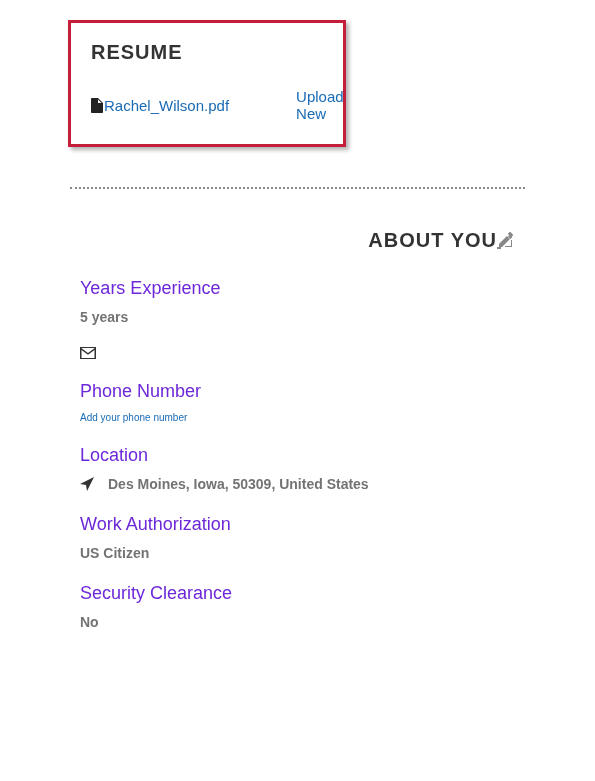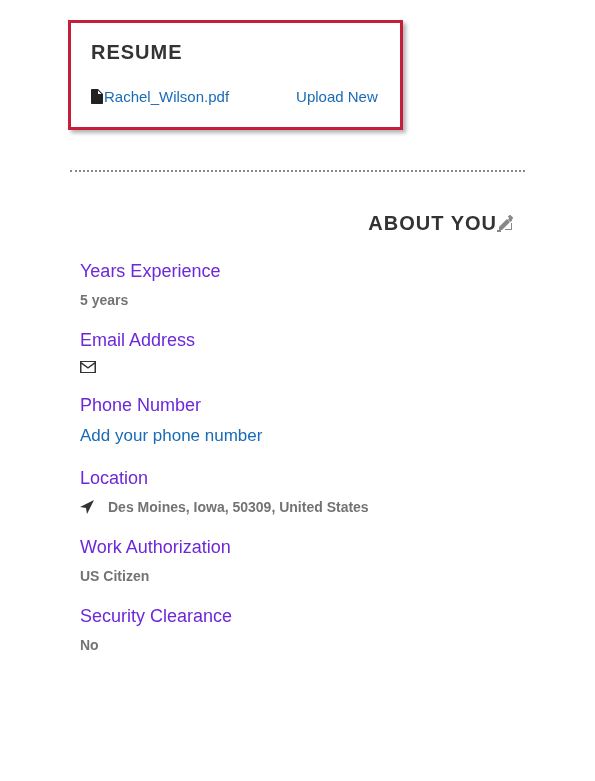--- a/index.html
+++ b/index.html
@@ -15,21 +15,21 @@
     }
     .container {
       padding: 0 80px;
     }
     .resume-box {
       border: 3px solid #c41e3a;
       padding: 18px 20px 22px 20px;
       margin-bottom: 40px;
       position: relative;
       box-shadow: 3px 3px 4px rgba(0,0,0,0.3);
-      width: 335px;
+      width: 278px;
       margin-left: -12px;
     }
     .section-heading {
       font-family: Arial, Helvetica, sans-serif;
       font-weight: 900;
       font-size: 20px;
       letter-spacing: 1px;
       color: #333;
       margin-bottom: 24px;
     }
@@ -87,21 +87,21 @@
     .field-value {
       font-size: 14px;
       color: #737373;
       display: flex;
       align-items: center;
       gap: 12px;
       font-weight: bold;
     }
     .field-link {
       color: #1a6bb5;
-      font-size: 17px;
+      font-size: 10px;
       cursor: pointer;
     }
     .inline-icon {
       color: #333;
       font-size: 14px;
       width: 16px;
       display: inline-flex;
       align-items: center;
     }
     svg {
@@ -138,21 +138,20 @@
         </svg>
     </span>
   </div>
 
   <div class="field">
     <div class="field-label">Years Experience</div>
     <div class="field-value">5 years</div>
   </div>
 
   <div class="field">
-    <div class="field-label">Email Address</div>
     <div class="field-value">
       <span class="inline-icon">
         <svg width="16" height="12" viewBox="0 0 16 12" fill="currentColor">
             <path d="M0 0h16v12H0V0zm1.5 1v.3L8 6l6.5-4.7V1h-13zm13 2L8 7.8 1.5 3v8h13V3z"></path>
           </svg>
       </span>
     </div>
   </div>
 
   <div class="field">

